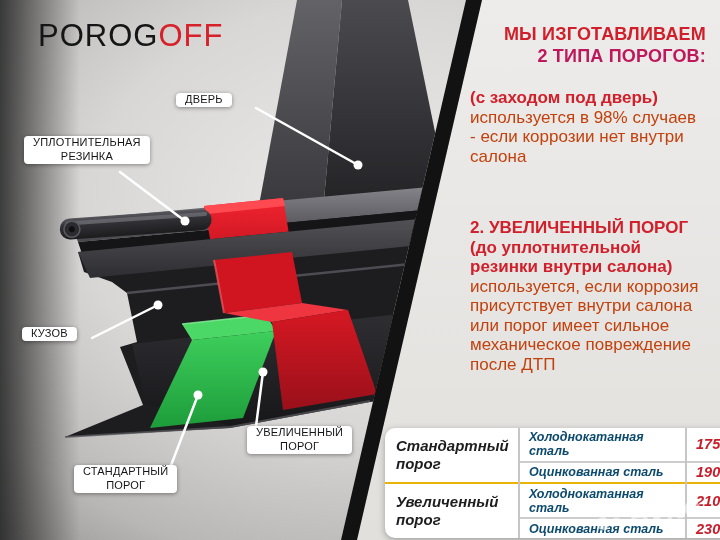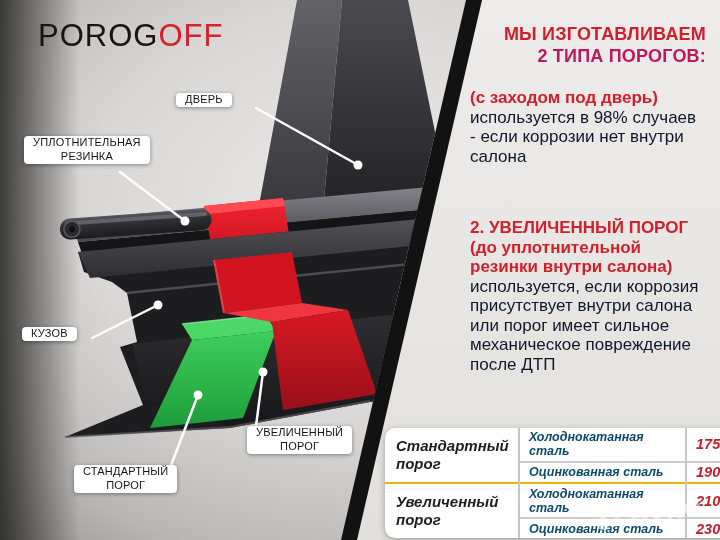--- a/index.html
+++ b/index.html
@@ -30,21 +30,21 @@
   .right-panel{position:absolute;left:468px;top:0;width:244px;height:428px;}
   .rp-heading{position:absolute;right:6px;top:23px;width:238px;text-align:right;
     font-size:18px;font-weight:bold;line-height:22px;letter-spacing:.2px;}
   .rp-heading .h-red{color:#d01f2a;}
   .rp-heading .h-black{color:#be185d;}
   .rp-section{position:absolute;left:2px;width:230px;font-size:17px;line-height:19.5px;color:#1b1b1b;}
   .rp-sec1{top:88px;}
   .rp-sec2{top:218px;}
   .rp-title{color:#d0202b;font-weight:bold;}
   .rp-subtitle{color:#d0202b;font-weight:bold;}
-  .rp-body{color:#0f172a;font-weight:normal;}
+  .rp-body{color:#c2410c;font-weight:normal;}
   
   .price-card{
     position:absolute;left:385px;top:428px;width:340px;height:110px;
     background:#ffffff;border-radius:10px 0 0 10px;overflow:hidden;
     box-shadow:0 2px 7px rgba(0,0,0,.3);
   }
   .price-table{width:100%;height:100%;border-collapse:collapse;table-layout:fixed;}
   .price-table td{vertical-align:middle;font-style:italic;}
   td.group{width:118px;font-size:15px;font-weight:bold;color:#1d1d1d;
     padding:0 4px 0 11px;line-height:1.2;border-right:2px solid #c6c6c6;}

